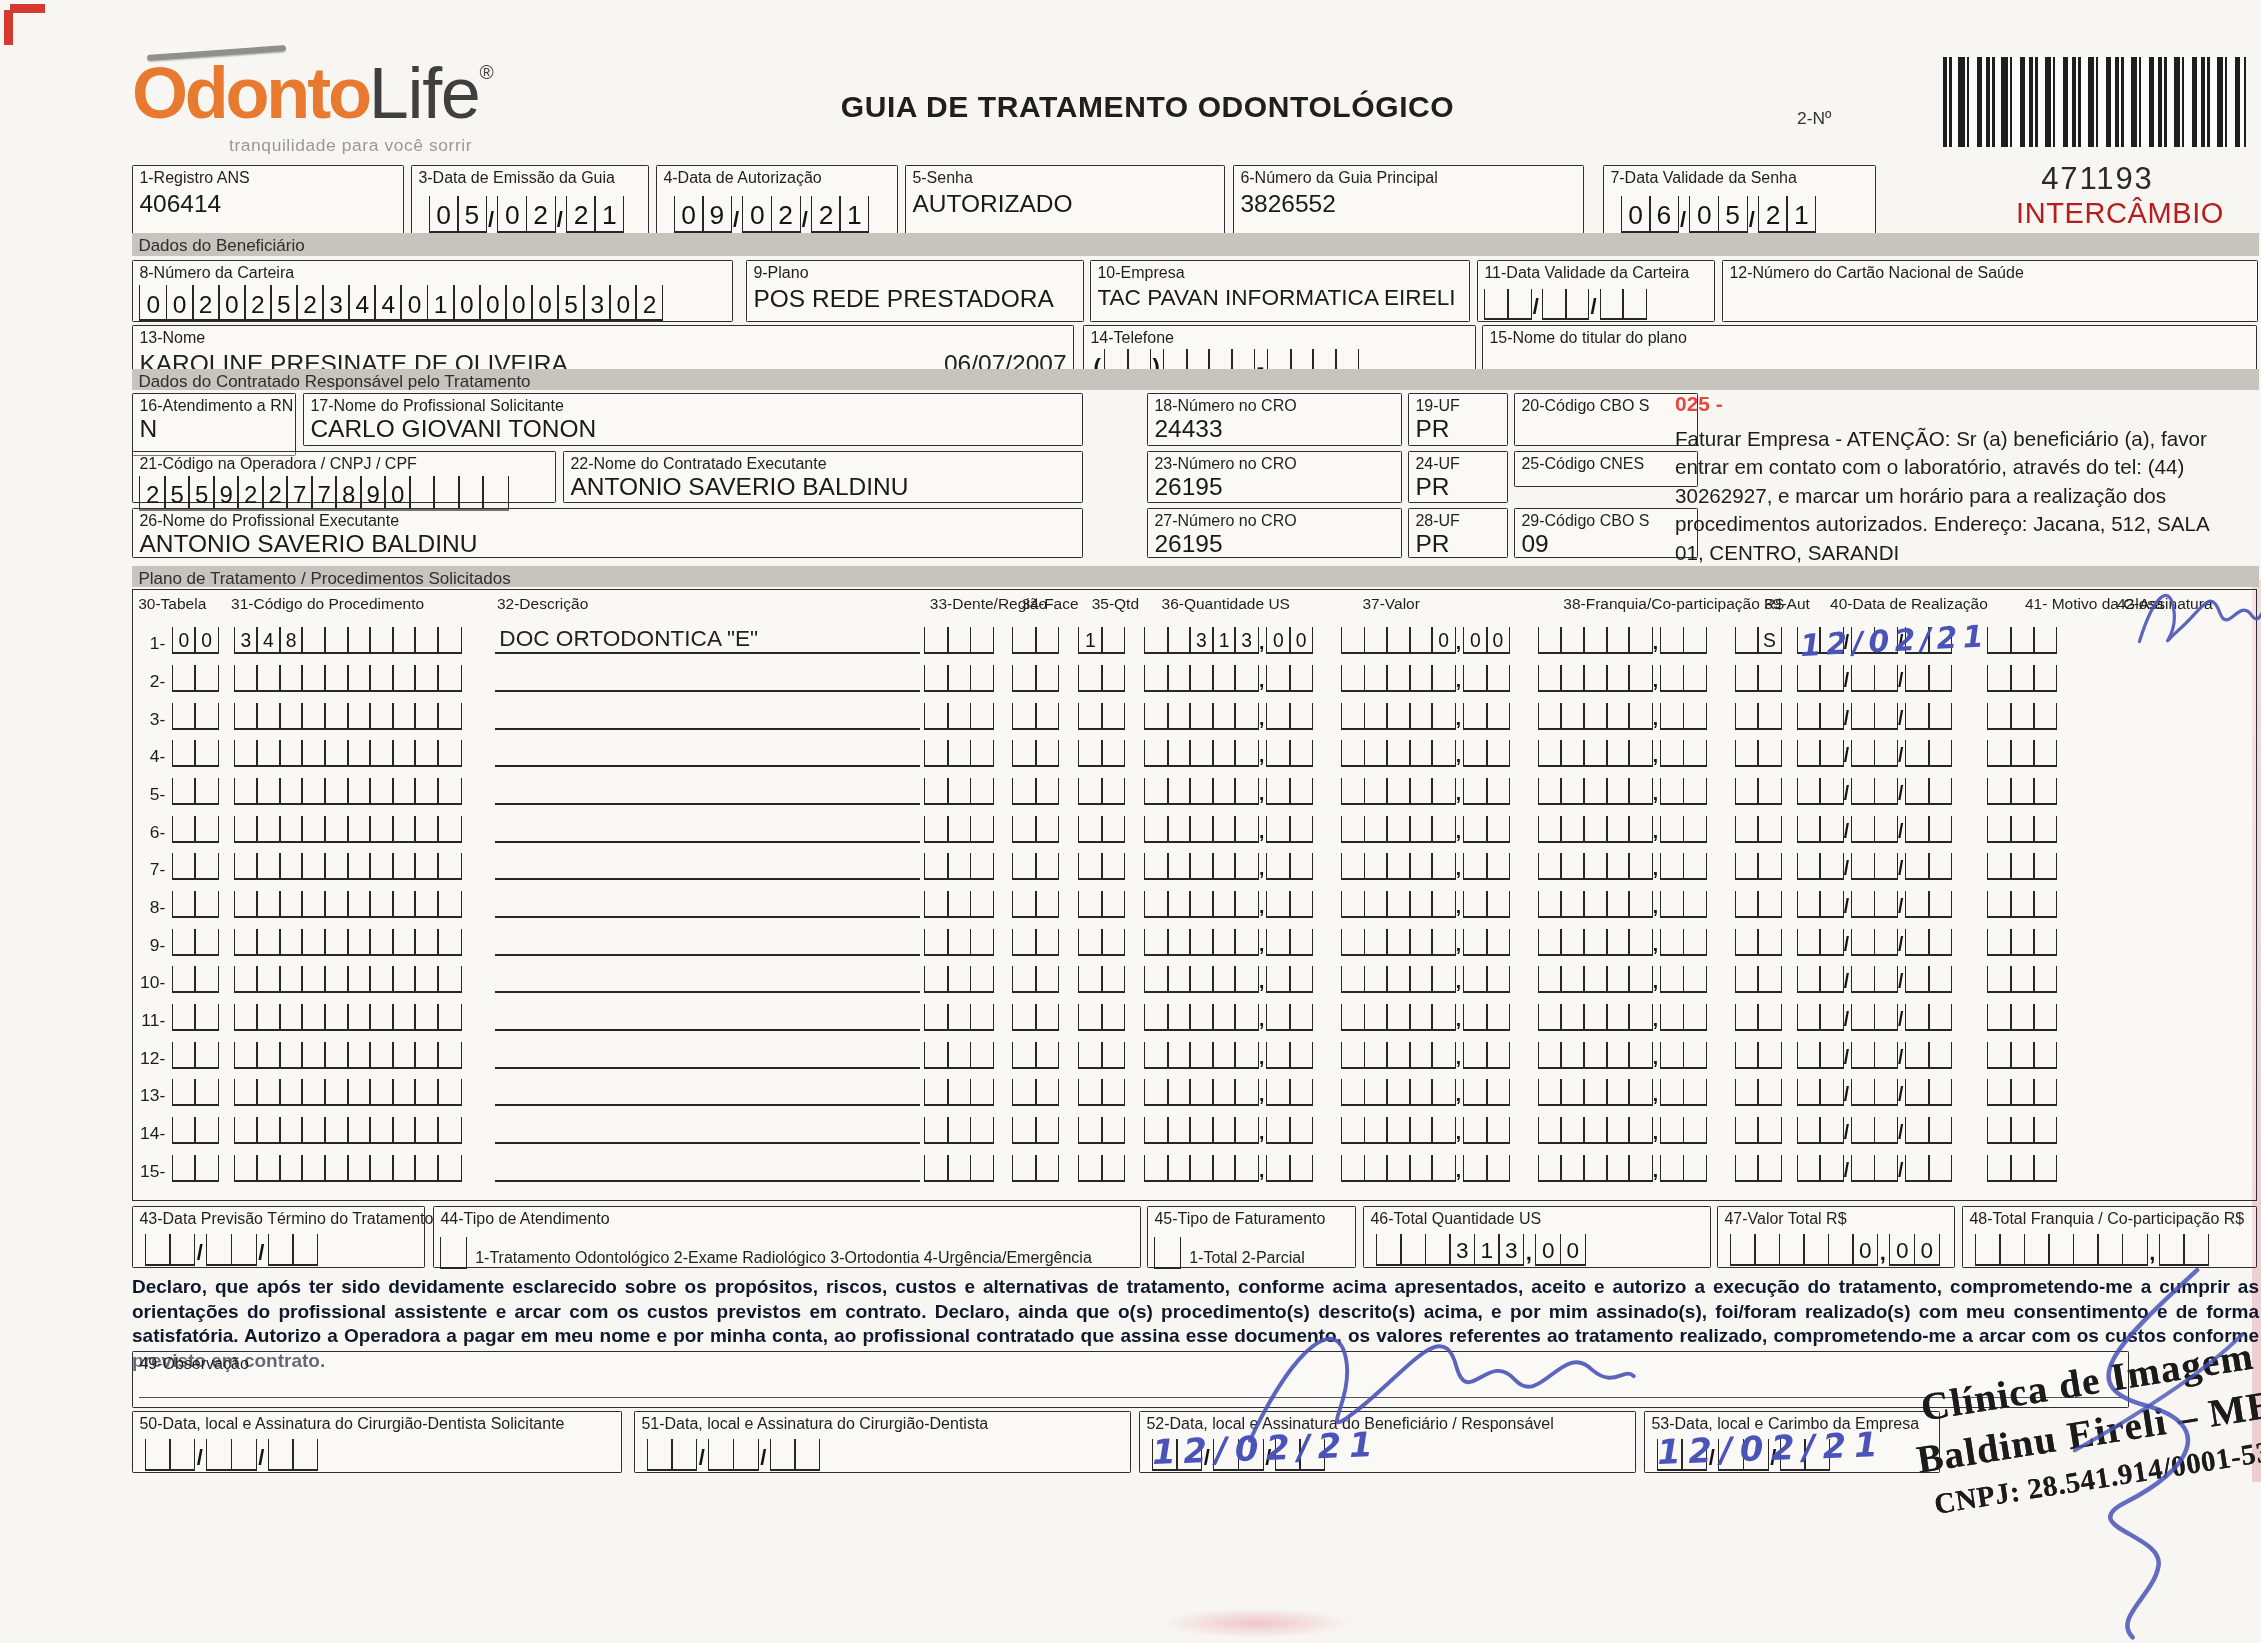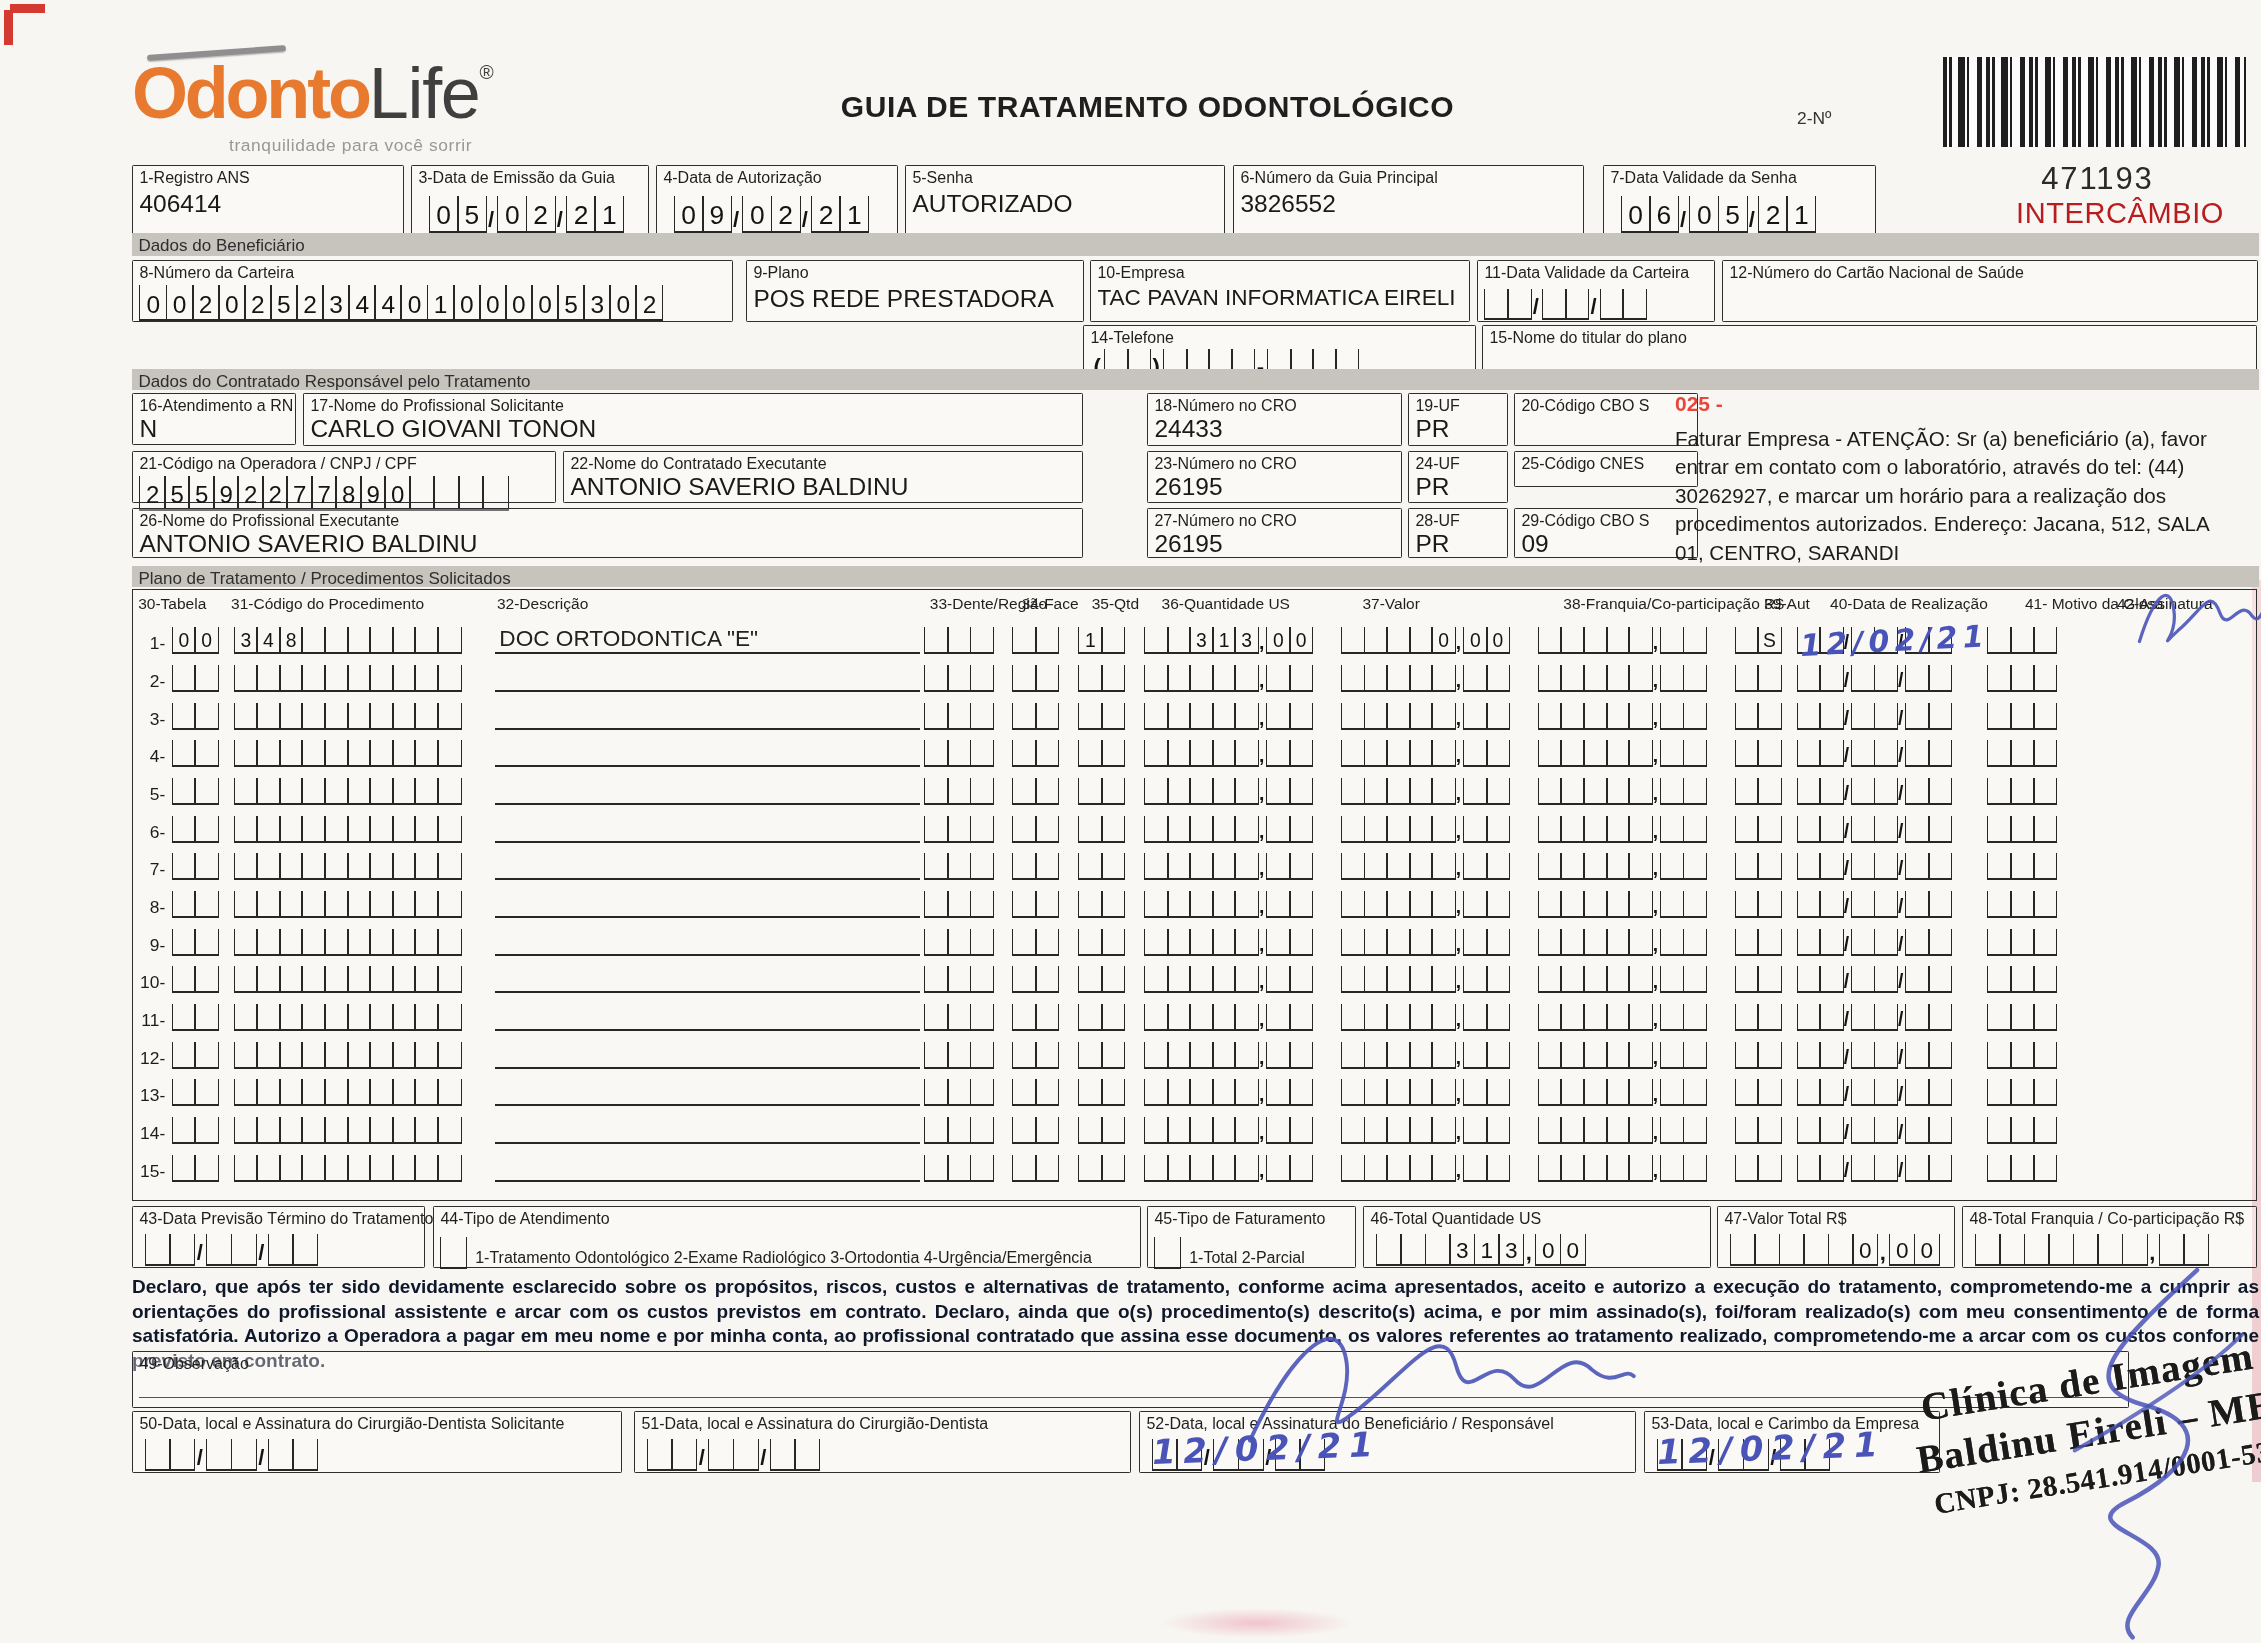--- a/index.html
+++ b/index.html
@@ -207,20 +207,27 @@
         <span class="sep">/</span>
         <span class="cc"></span>
         <span class="cc"></span>
       </span>
   </div>
   <div class="fbox" style="left:1722px;top:260px;width:536px;height:62px;">
     <div class="flabel">12-Número do Cartão Nacional de Saúde</div>
     <div class="fval"></div>
   </div>
 
+  <div class="fbox" style="left:132px;top:325px;width:942px;height:54px;">
+    <div class="flabel">13-Nome</div>
+    <div class="fval-row">
+      <span>KAROLINE PRESINATE DE OLIVEIRA</span>
+      <span>06/07/2007</span>
+    </div>
+  </div>
   <div class="fbox" style="left:1083px;top:325px;width:393px;height:54px;">
     <div class="flabel">14-Telefone</div>
     <span class="comb comb-tel" style="margin-top:2.6px;">
         <span class="sep">(</span>
         <span class="cc"></span>
         <span class="cc"></span>
         <span class="sep">)</span>
         <span class="cc"></span>
         <span class="cc"></span>
         <span class="cc"></span>
@@ -231,21 +238,21 @@
         <span class="cc"></span>
         <span class="cc"></span>
       </span>
   </div>
   <div class="fbox" style="left:1482px;top:325px;width:775px;height:54px;">
     <div class="flabel">15-Nome do titular do plano</div>
   </div>
 
   <div class="secbar" style="top:369px;height:20.6px;">Dados do Contratado Responsável pelo Tratamento</div>
 
-  <div class="fbox" style="left:132px;top:393px;width:164px;height:52px;">
+  <div class="fbox" style="left:132px;top:393px;width:164px;height:63px;">
     <div class="flabel">16-Atendimento a RN</div>
     <div class="fval" style="margin-top:0;">N</div>
   </div>
   <div class="fbox" style="left:303px;top:393px;width:780px;height:53px;">
     <div class="flabel">17-Nome do Profissional Solicitante</div>
     <div class="fval" style="margin-top:0;">CARLO GIOVANI TONON</div>
   </div>
   <div class="fbox" style="left:1147px;top:393px;width:255px;height:53px;">
     <div class="flabel">18-Número no CRO</div>
     <div class="fval" style="margin-top:0;">24433</div>

